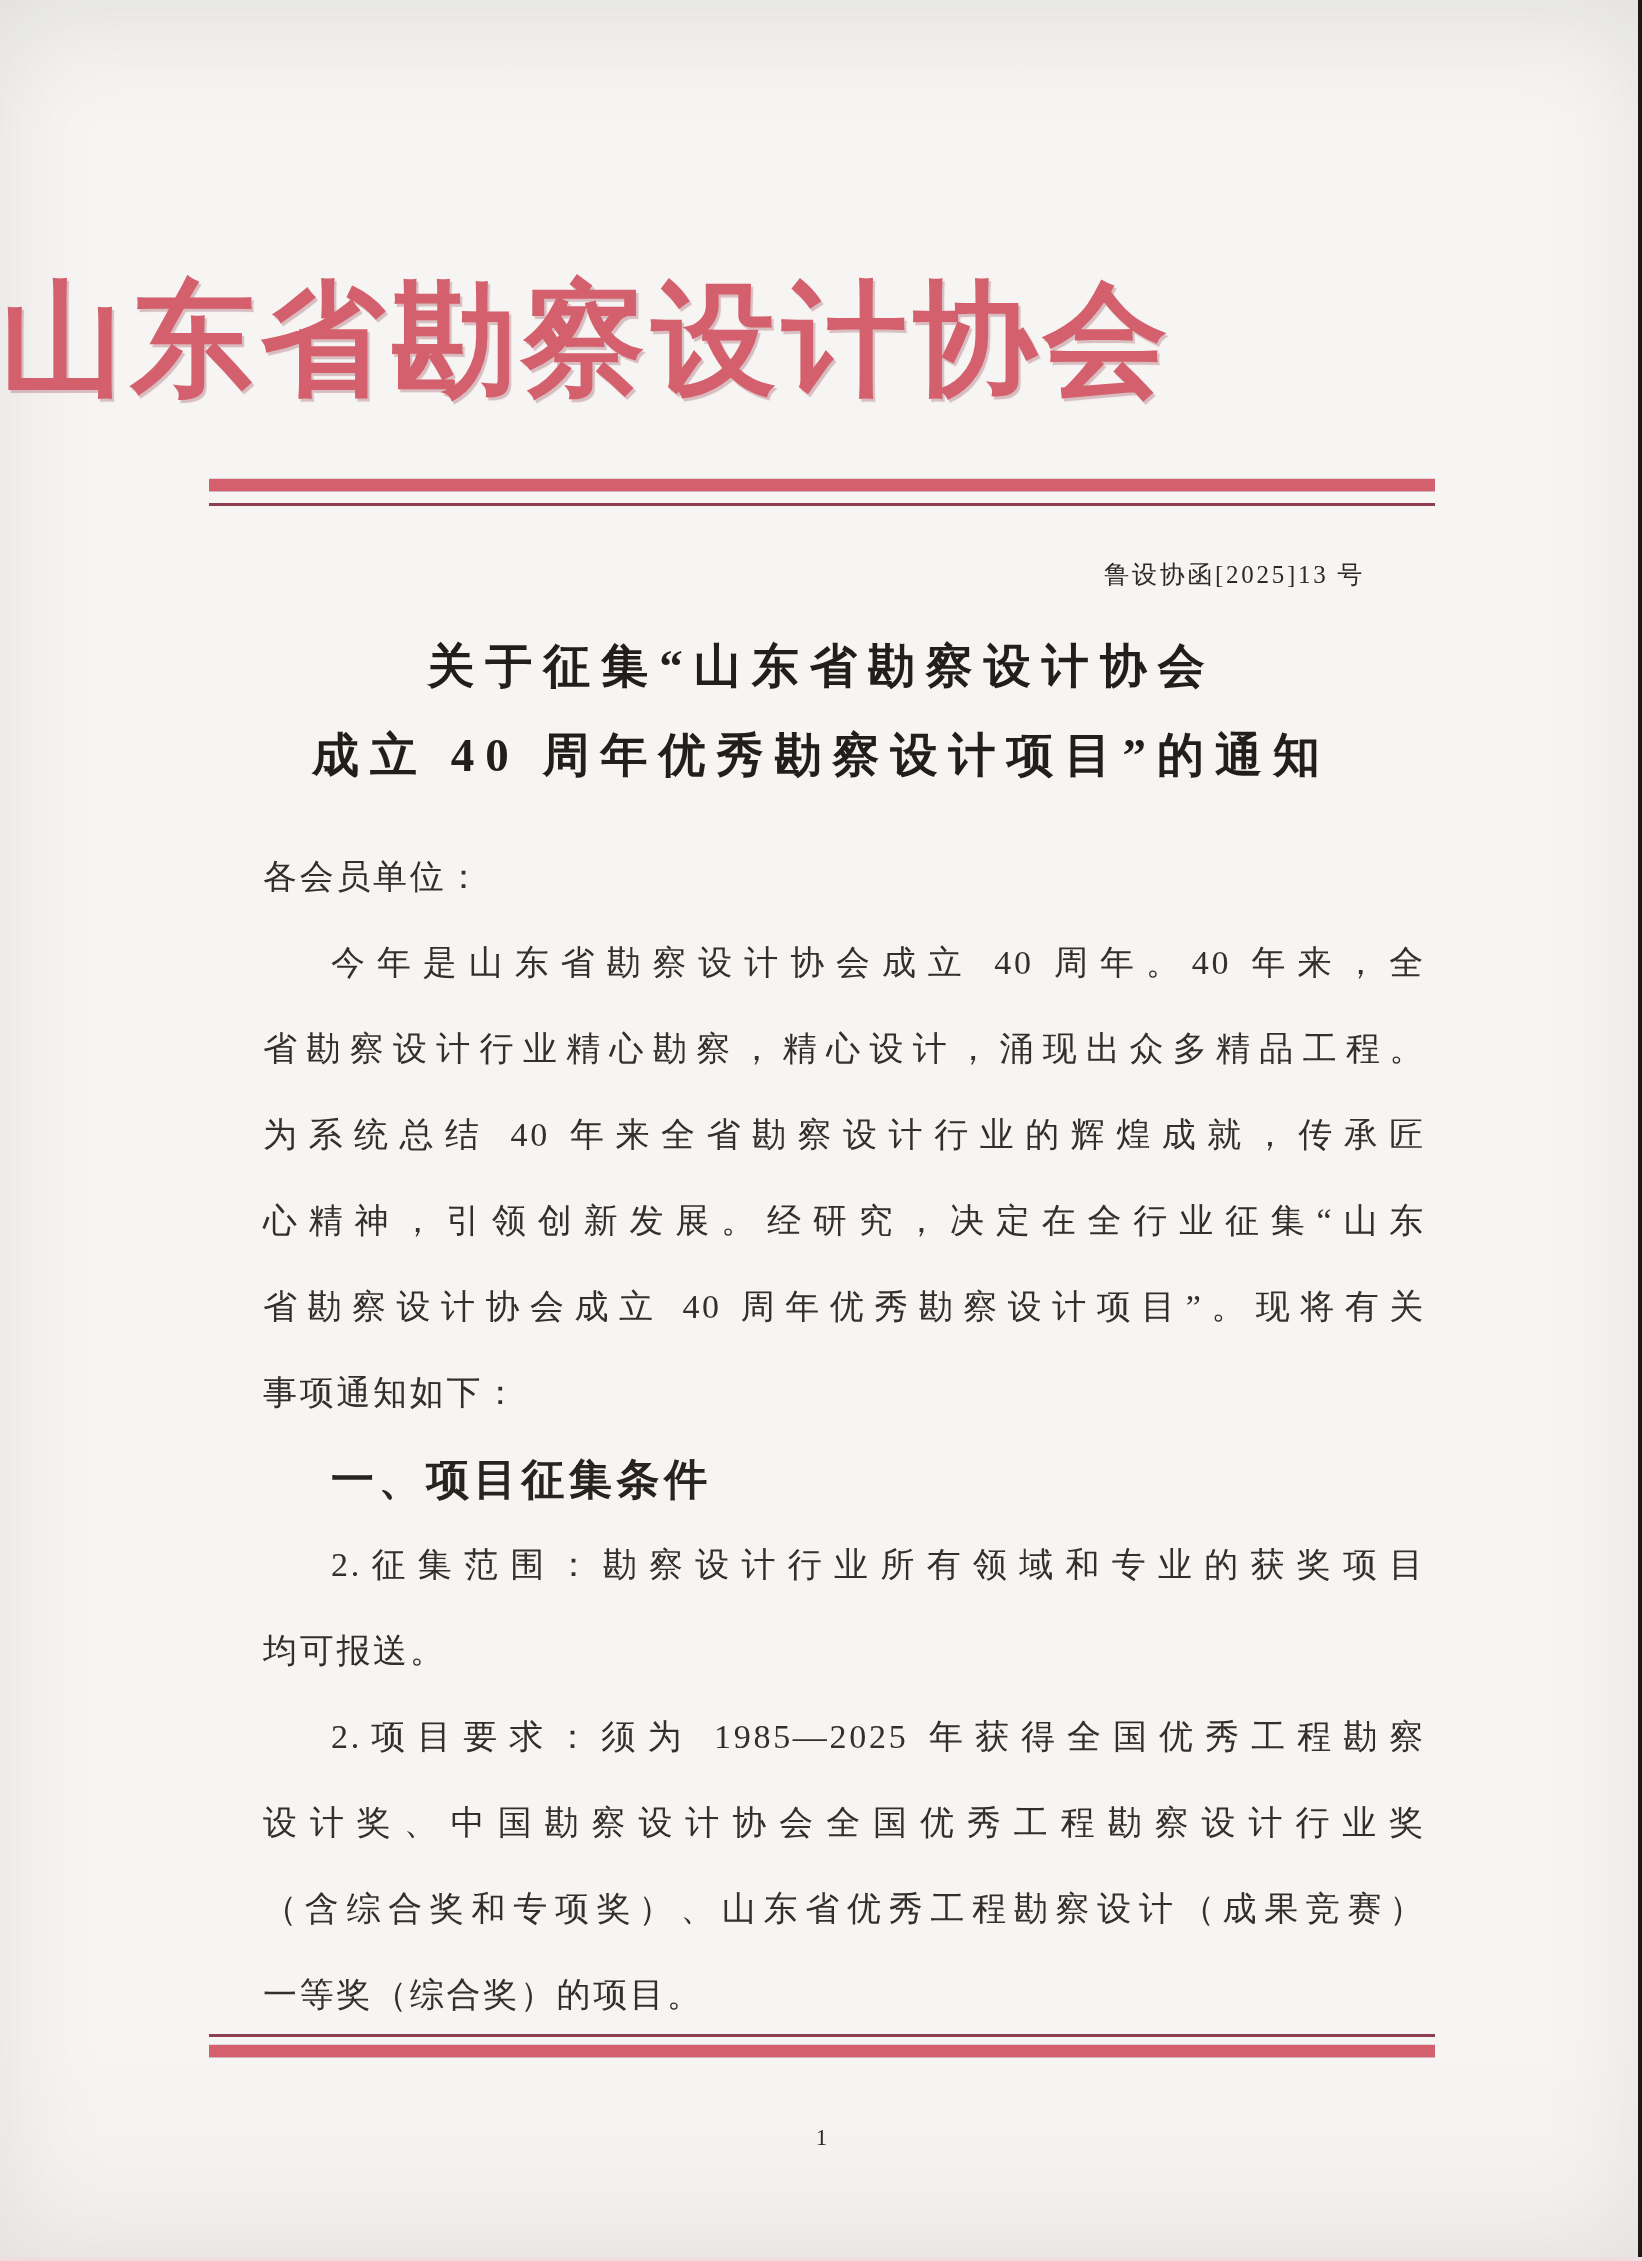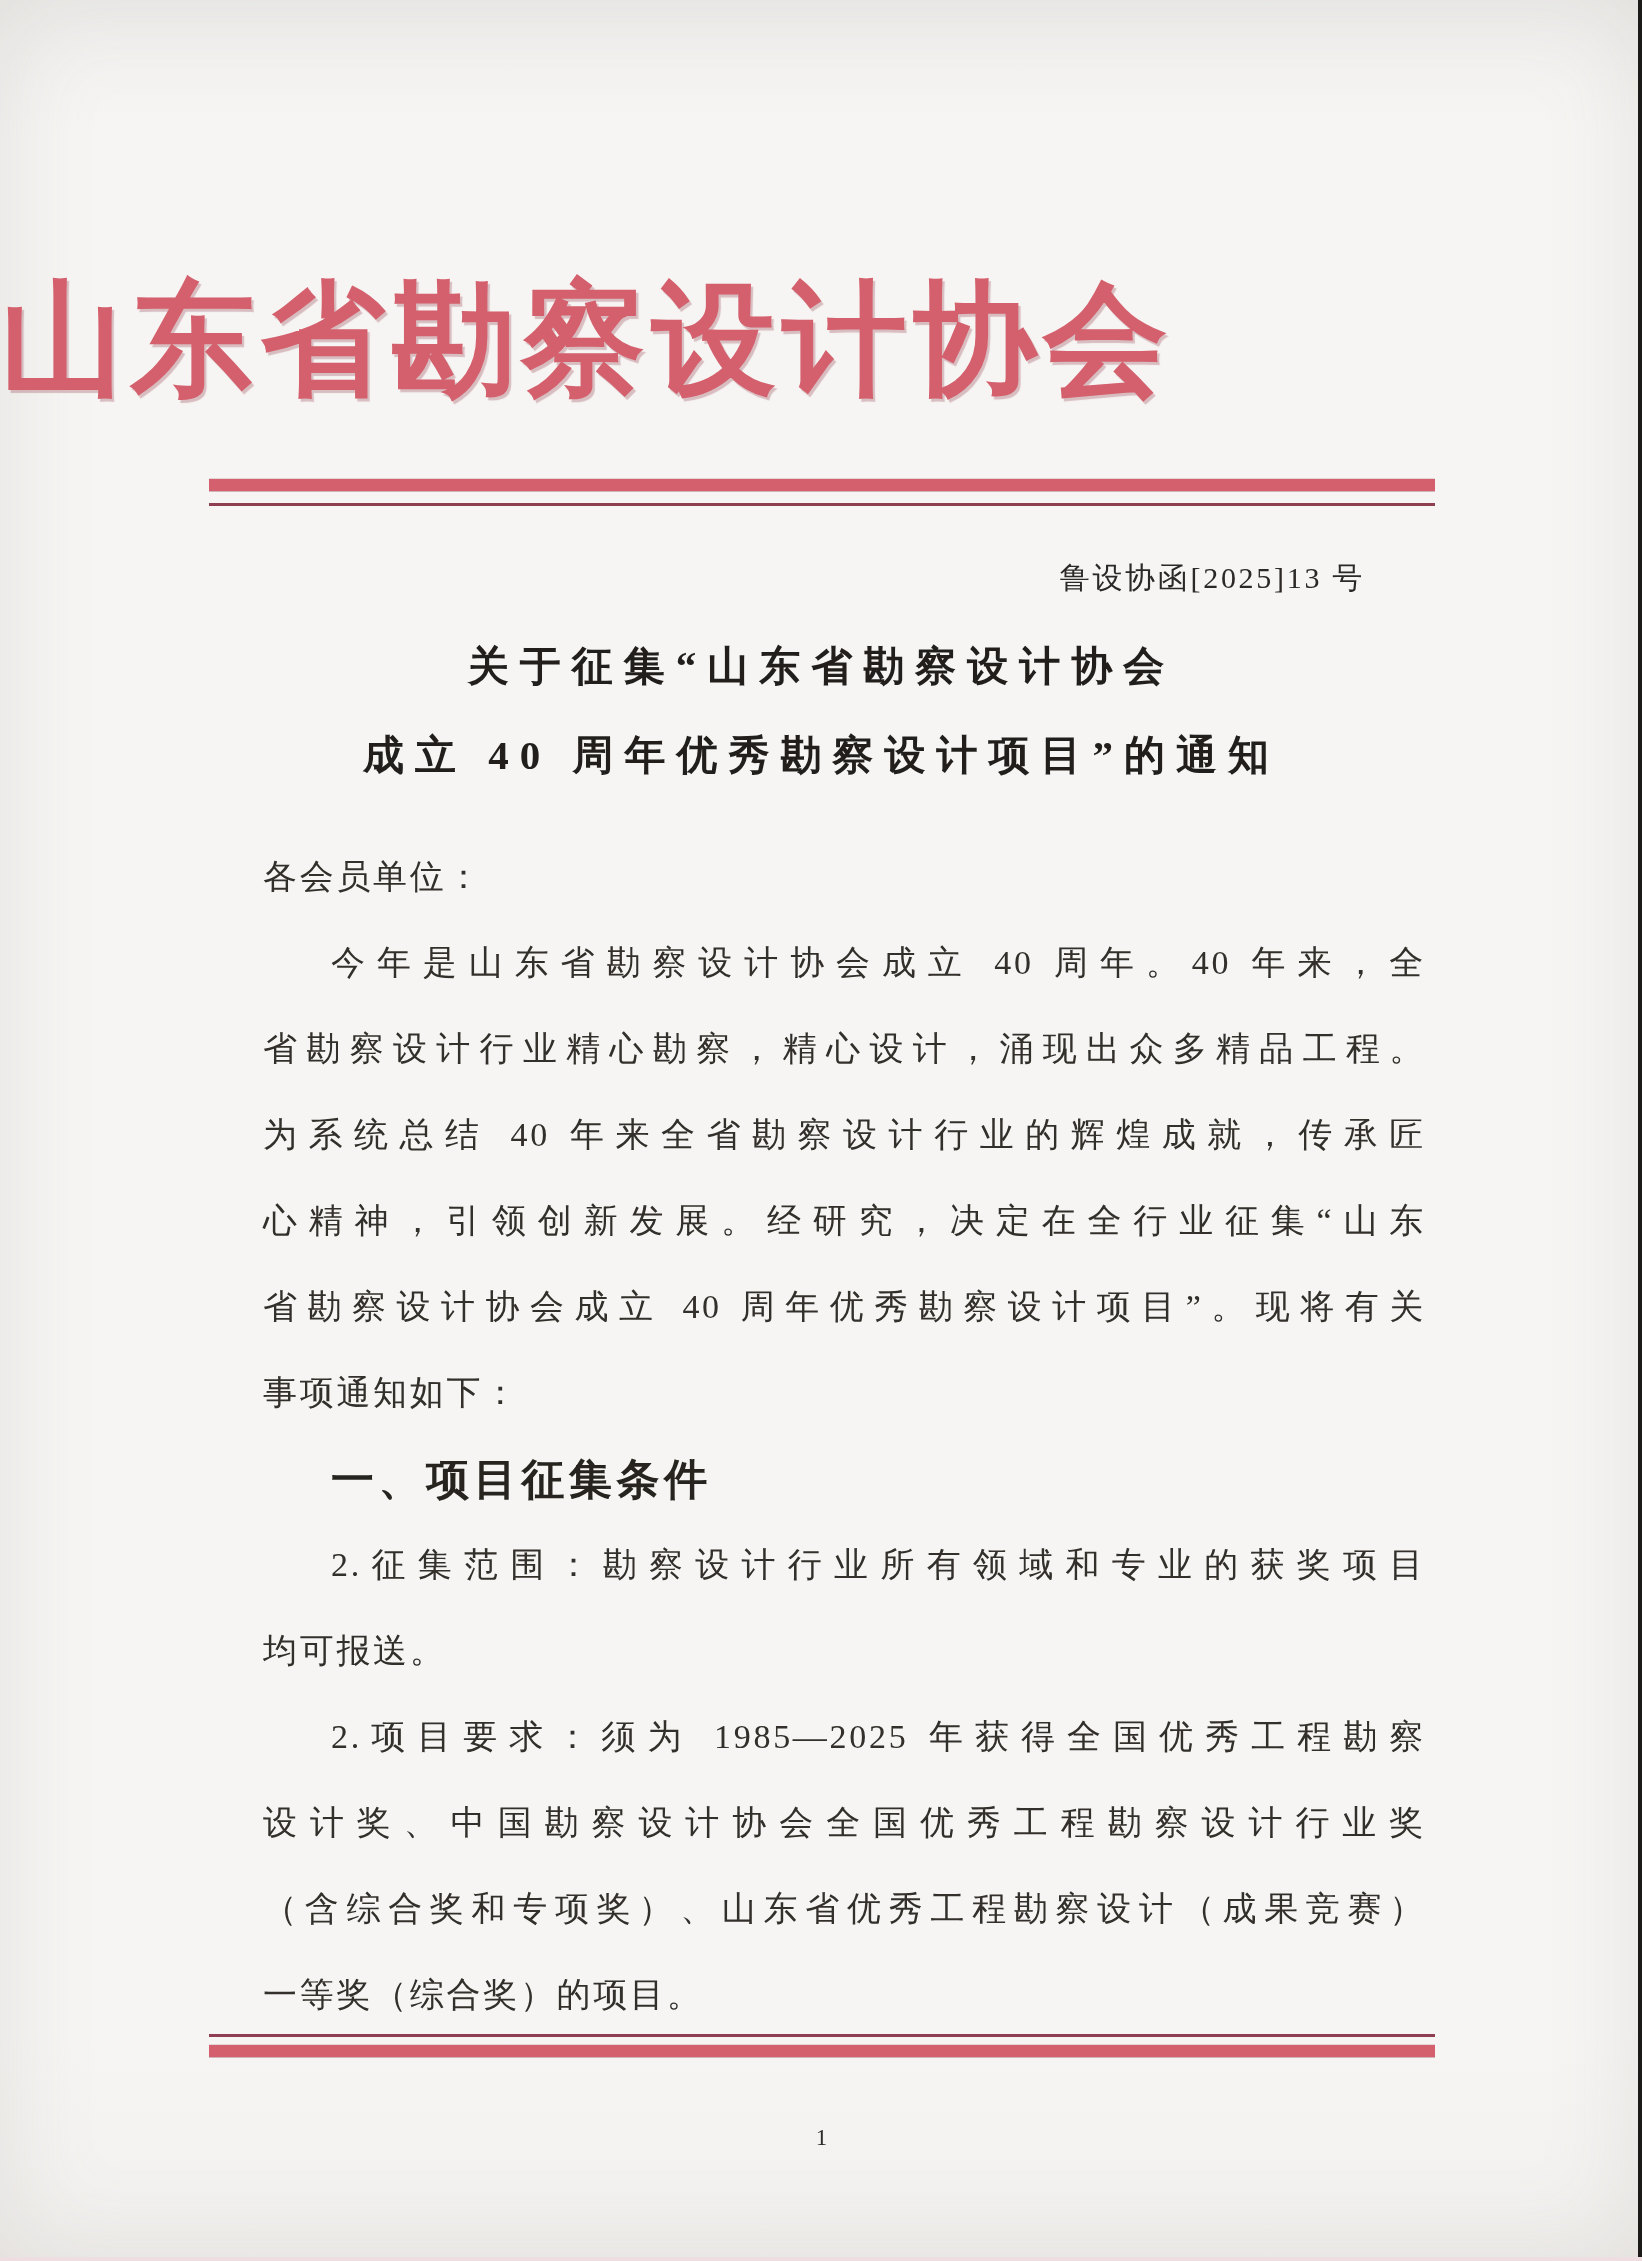--- a/index.html
+++ b/index.html
@@ -28,30 +28,30 @@
   .rule-wrap.footer{ top:2034px; }
   .rule-thick{ height:12px; background:#d4606d;
     box-shadow:0 0.9px 0 rgba(130,40,60,0.35), 0 -0.5px 0 rgba(130,40,60,0.30); }
   .rule-thin{ height:3.2px; background:#8f3d50; }
   .rule-wrap.header .rule-thin{ margin-top:12px; }
   .rule-wrap.footer .rule-thick{ margin-top:8.2px; }
 
   
   .doc-number{
     position:absolute; top:558px; right:278px;
-    font-size:30px; letter-spacing:2.7px; color:#2b2826;
+    font-size:25px; letter-spacing:2.7px; color:#2b2826;
     white-space:nowrap;
     text-align:center;
   }
 
   
   .notice-title{
     position:absolute; top:622px; left:0; width:100%;
     text-align:center; font-weight:700;
-    font-size:41px; line-height:89px; letter-spacing:11px;
+    font-size:47px; line-height:89px; letter-spacing:11px;
     color:#211e1c; white-space:nowrap;
   }
 
   
   .body-block{
     position:absolute; top:834px; left:237px; width:1163px;
     font-size:34px; line-height:86px; letter-spacing:2.7px;
     color:#332f2b;
     margin-left:26px;
   }

